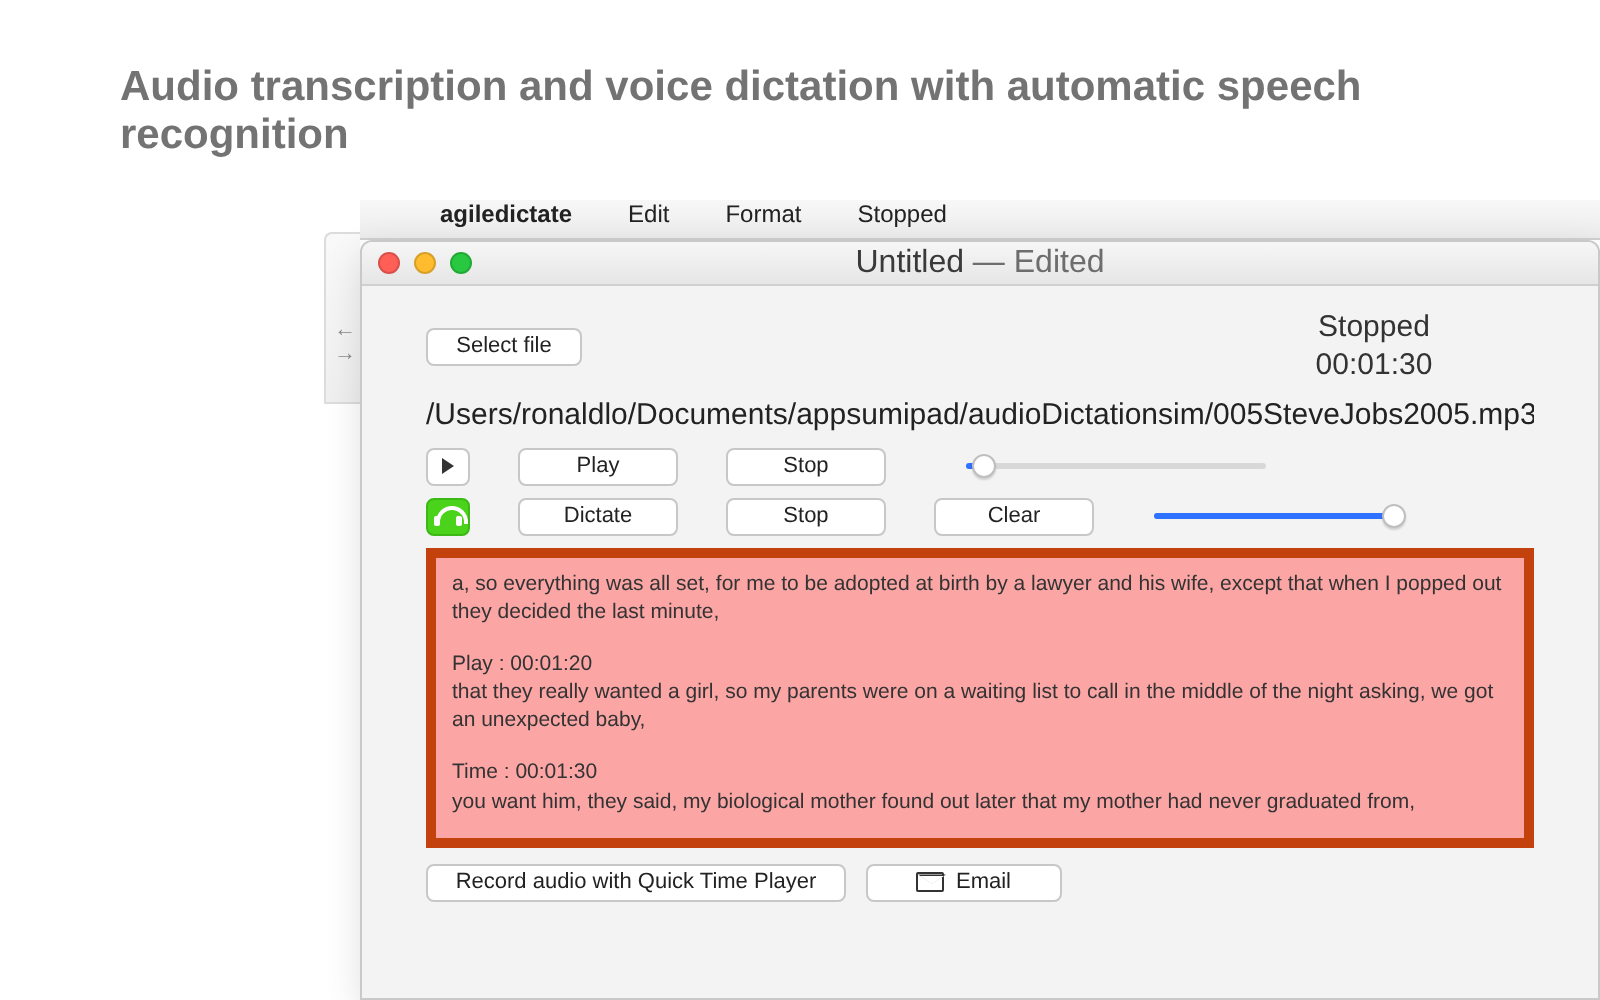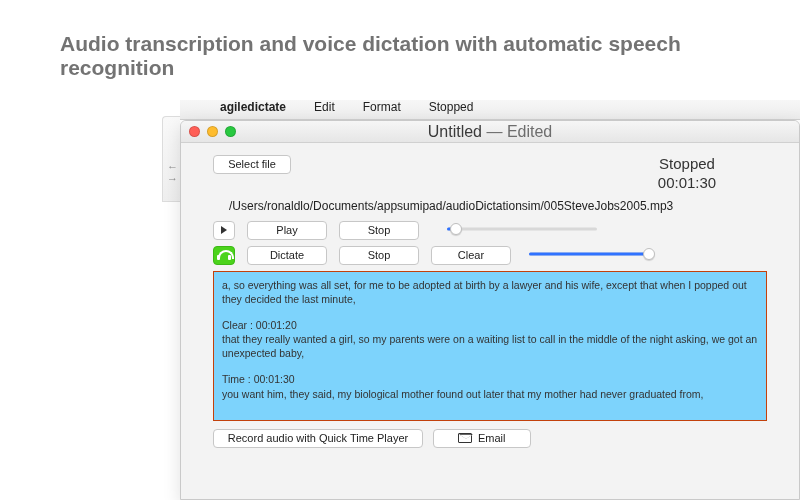--- a/index.html
+++ b/index.html
@@ -109,22 +109,22 @@
     top: 42px; left: 4px;
     font-size: 11px; color: #8a8a8a;
   }
 
   .content {
     padding: 12px 32px 0 32px;
   }
 
   .row {
     display: flex;
-    align-items: flex-start;
-    gap: 12px;
+    align-items: center;
+    gap: 24px;
     margin-bottom: 6px;
   }
 
   .btn {
     background: #ffffff;
     border: 1px solid #c7c7c7;
     border-radius: 4px;
     height: 19px;
     line-height: 17px;
     font-size: 11px;
@@ -140,23 +140,23 @@
   .status-block {
     margin-left: auto;
     width: 160px;
     text-align: center;
     font-size: 15px;
     color: #333;
     line-height: 1.25;
   }
 
   .filepath {
-    font-size: 12px;
+    font-size: 15px;
     color: #222;
-    margin: 3px 0 8px 16px;
+    margin: 3px 0 8px 0;
     white-space: nowrap;
     overflow: hidden;
   }
 
   .iconbox {
     width: 22px; height: 19px;
     border: 1px solid #c7c7c7;
     border-radius: 4px;
     background: #fff;
     display: flex;
@@ -214,22 +214,22 @@
     border-radius: 50%;
     transform: translate(-50%,-50%);
     box-shadow: 0 1px 1px rgba(0,0,0,.15);
   }
 
   .slider-a { width: 150px; flex: none; margin-left: 16px; }
   .slider-b { width: 120px; flex: none; margin-left: 6px; }
 
   .transcript {
     margin-top: 6px;
-    background: #7dd3fc;
-    border: 1px solid #c2410c;
+    background: #fca5a5;
+    border: 5px solid #c2410c;
     height: 150px;
     padding: 6px 8px;
     font-size: 10.5px;
     line-height: 1.35;
     color: #333;
     overflow-y: scroll;
     position: relative;
   }
   .transcript .block { margin-bottom: 12px; }
   .transcript .tstamp { }
@@ -332,21 +332,21 @@
       <div class="slider slider-b">
         <div class="track"></div>
         <div class="fill" id="volfill" style="width: 100%;"></div>
         <div class="knob" id="volknob" style="left: 100%;"></div>
       </div>
     </div>
 
     <div class="transcript">
       <div class="block">a, so everything was all set, for me to be adopted at birth by a lawyer and his wife, except that when I popped out they decided the last minute,</div>
       <div class="block">
-        <div class="tstamp">Clear : 00:01:20</div>
+        <div class="tstamp">Play : 00:01:20</div>
         <div>that they really wanted a girl, so my parents were on a waiting list to call in the middle of the night asking, we got an unexpected baby,</div>
       </div>
       <div class="block">
         <div class="tstamp">Time : 00:01:30</div>
         <div>you want him, they said, my biological mother found out later that my mother had never graduated from,</div>
       </div>
     </div>
 
     <div class="bottom-row">
       <div class="btn record">Record audio with Quick Time Player</div>

